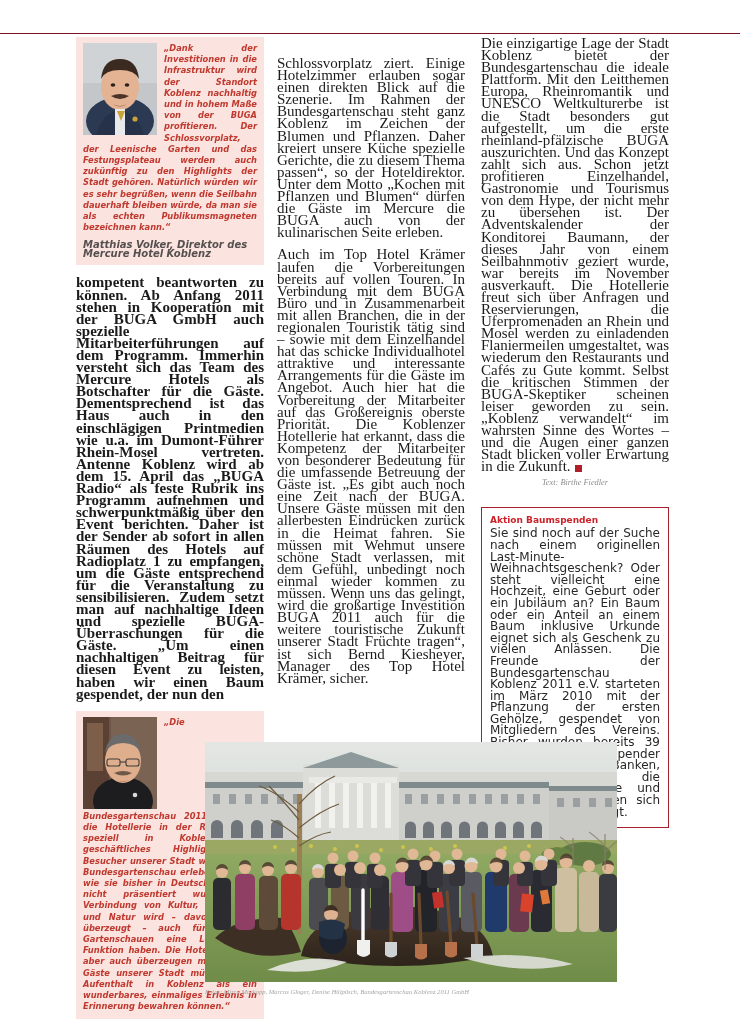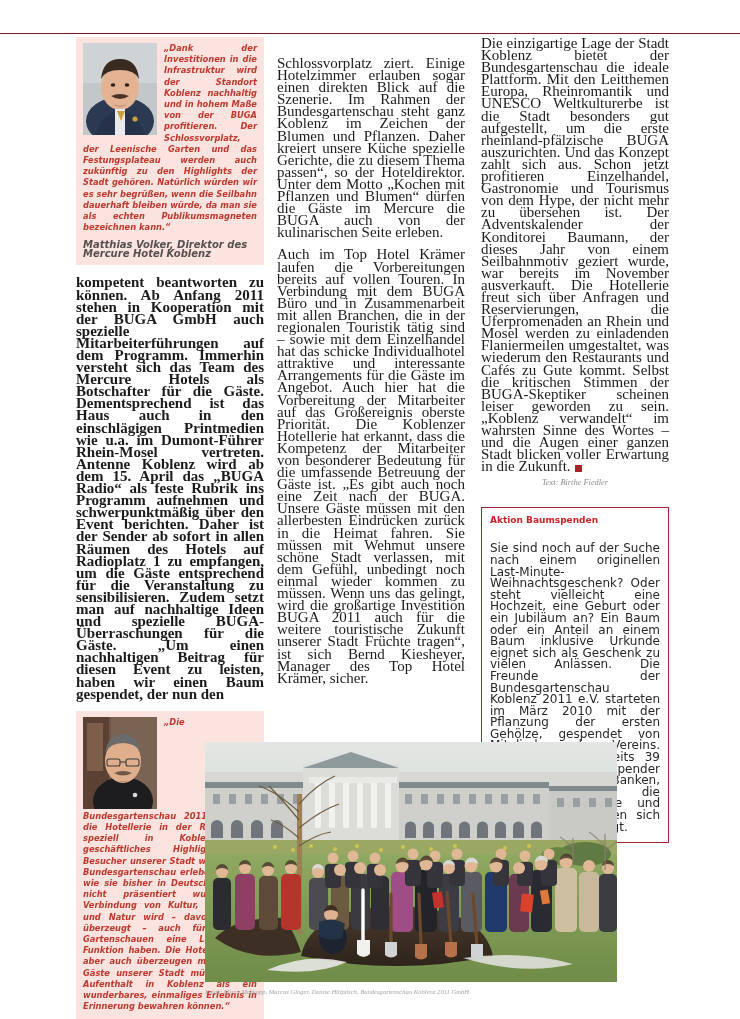--- a/index.html
+++ b/index.html
@@ -132,21 +132,21 @@
     background: #ffffff;
     padding: 7px 8px 9px 8px;
     box-sizing: border-box;
     margin-top: 20px;
   }
   .info-title {
     font-family: "DejaVu Sans", sans-serif;
     font-weight: bold;
     font-size: 9px;
     color: #cc2229;
-    margin: 0 0 18px 0;
+    margin: 0 0 3px 0;
   }
   .info-text {
     font-family: "DejaVu Sans", sans-serif;
     font-size: 12px;
     line-height: 11.6px;
     color: #272727;
     text-align: justify;
     margin: 0;
   }
 

